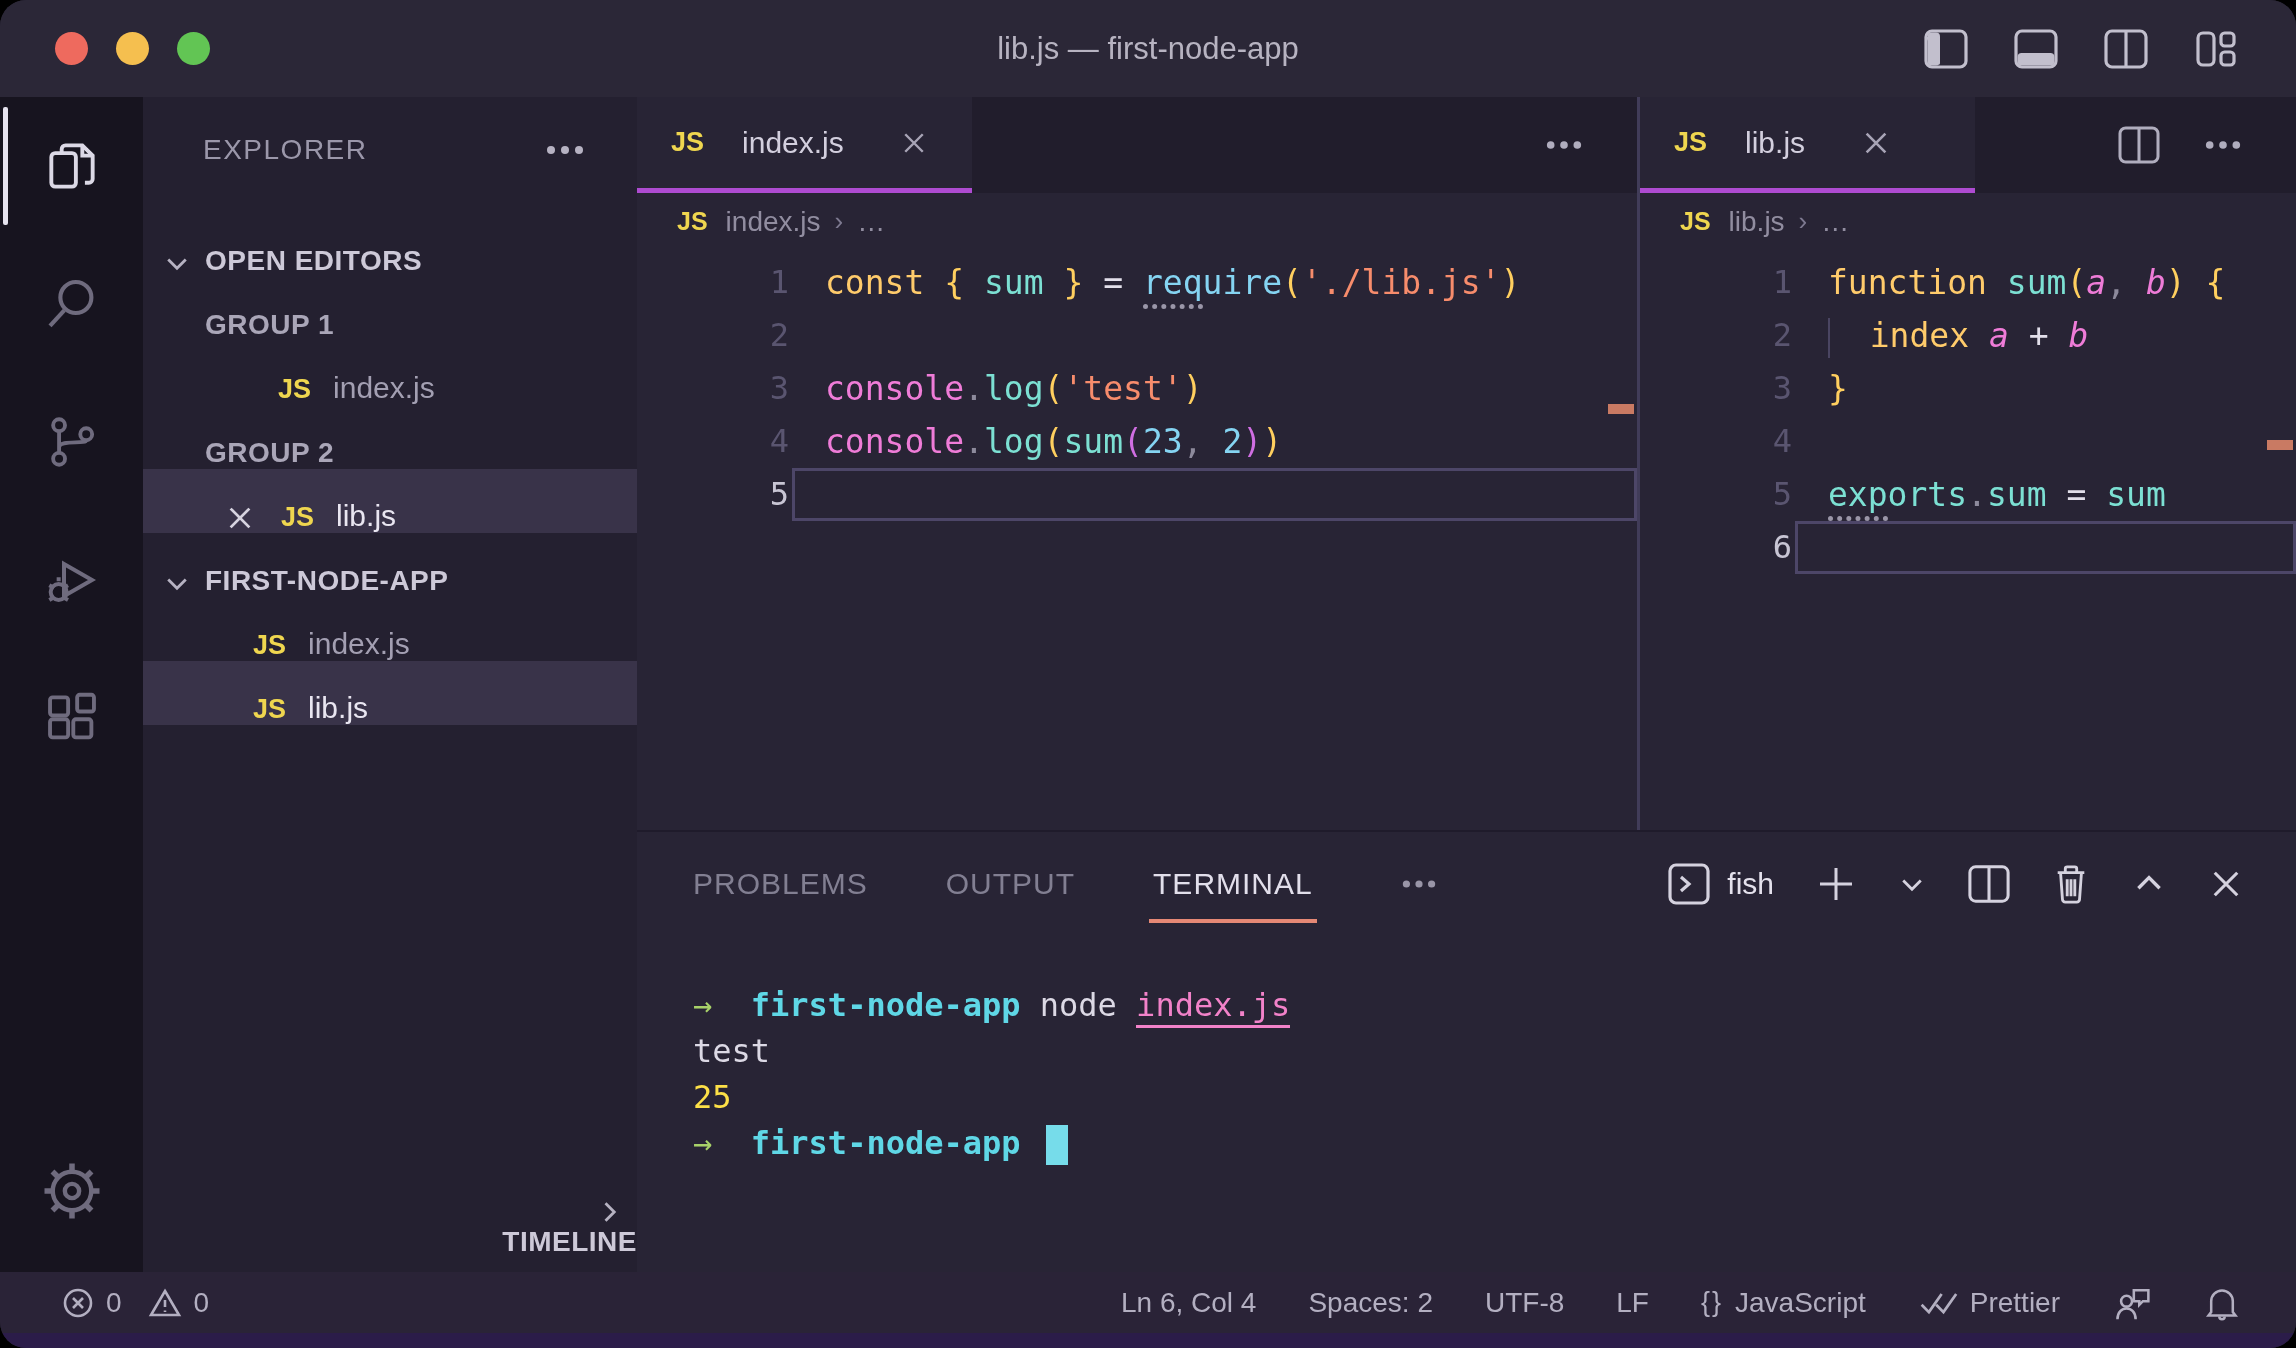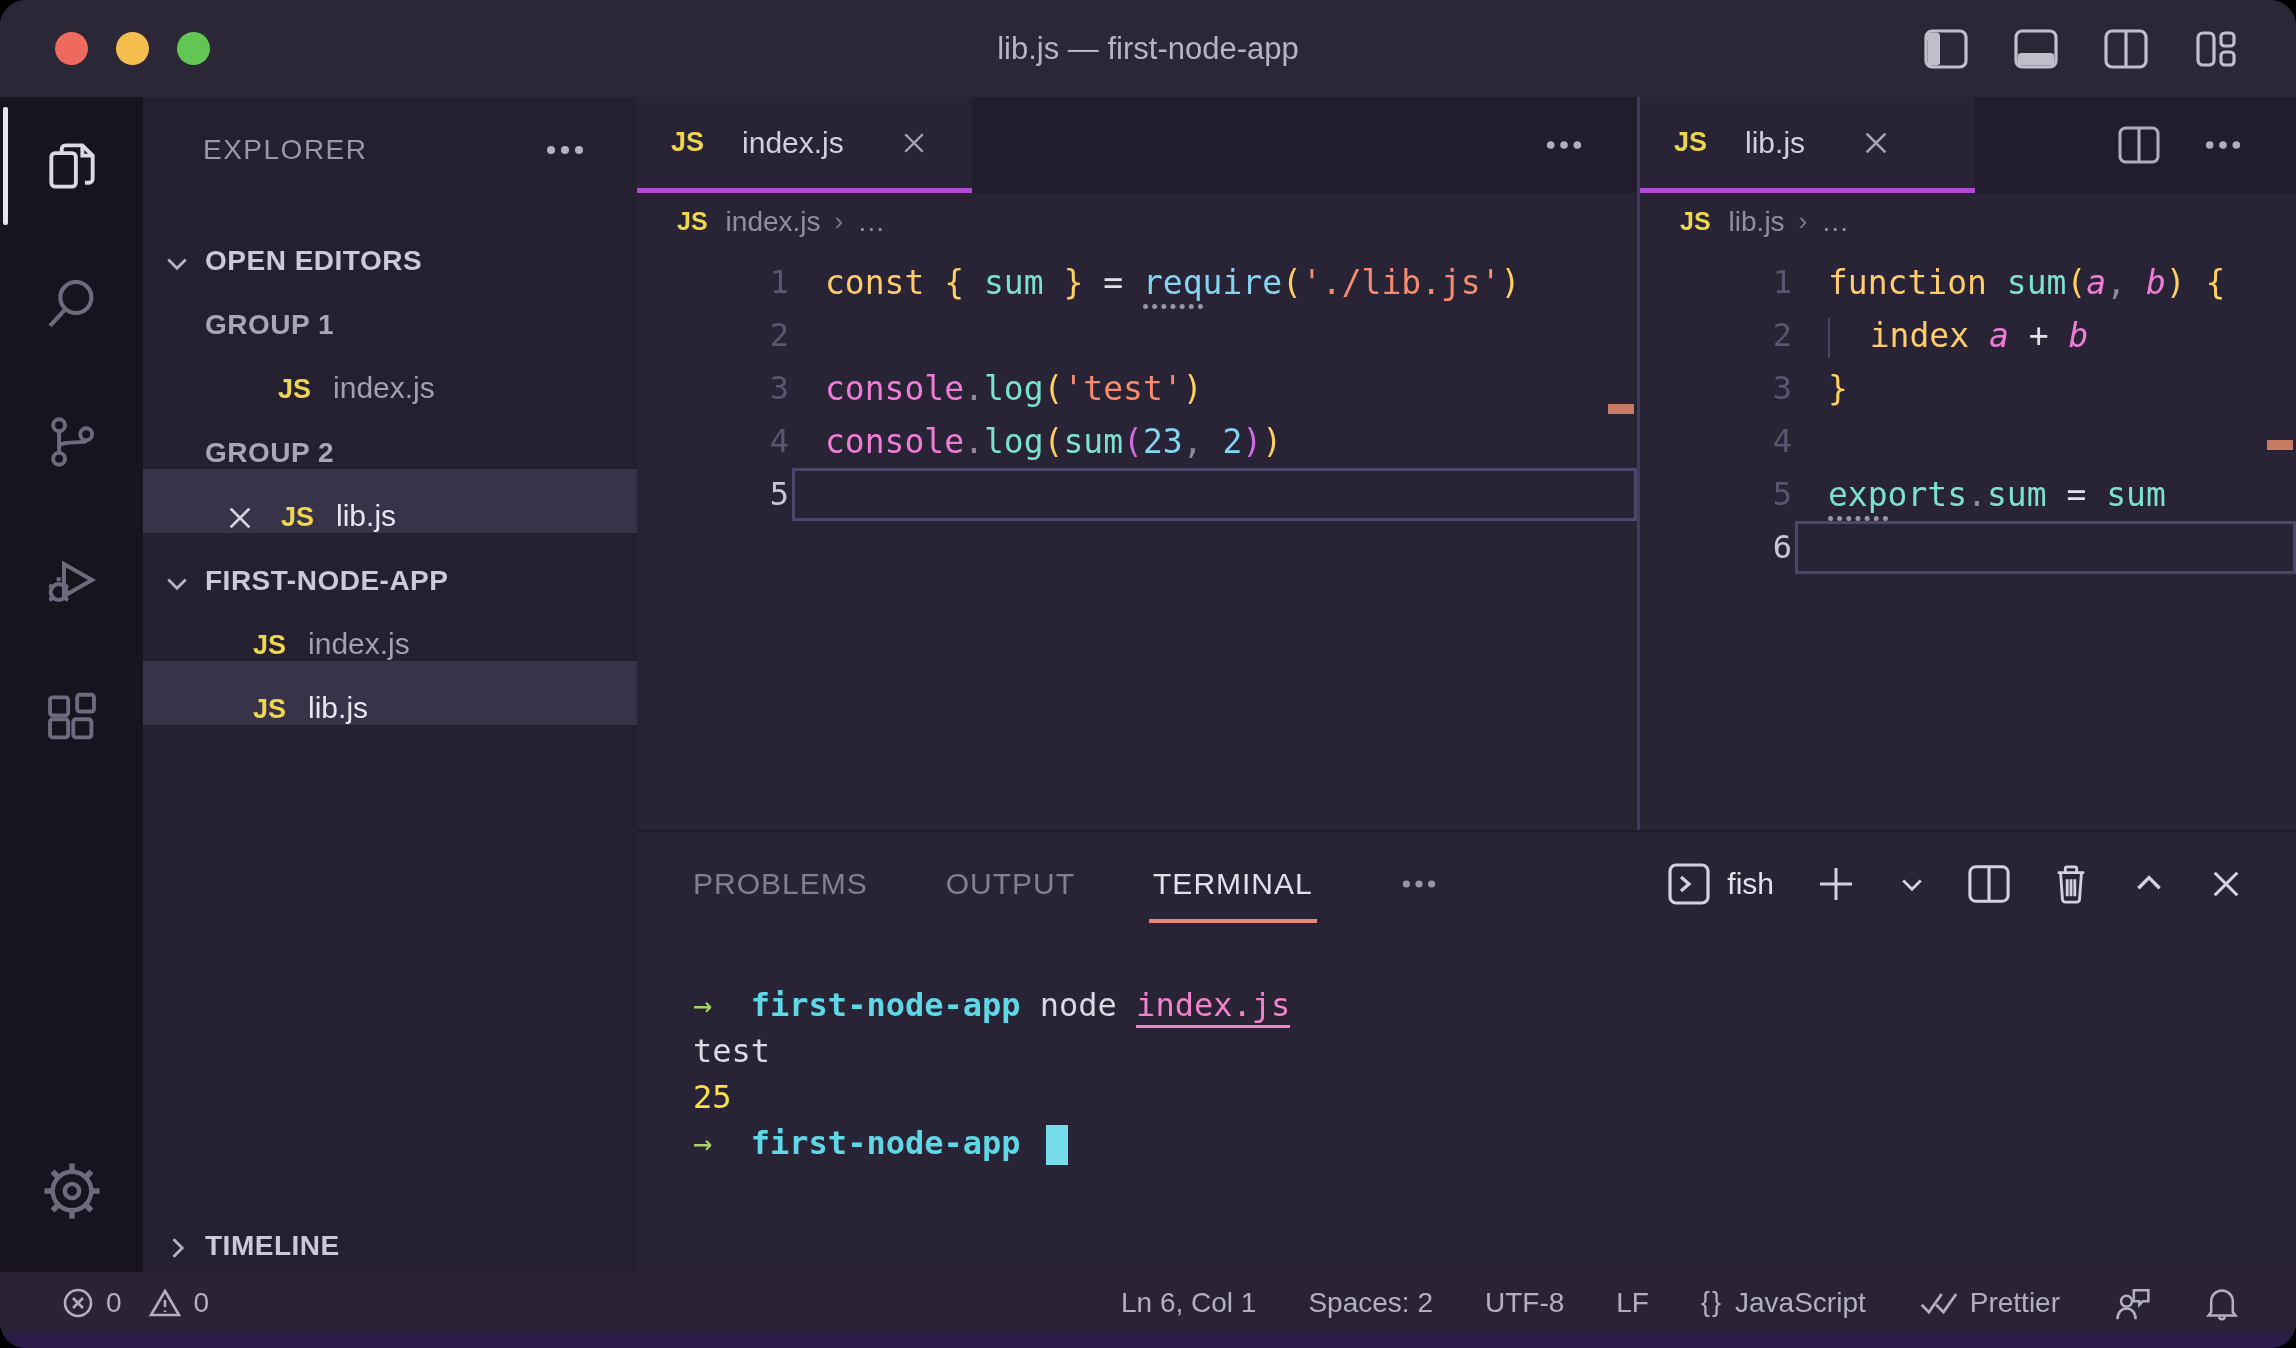--- a/index.html
+++ b/index.html
@@ -49,21 +49,21 @@
                letter-spacing:.5px; padding-left:62px; }
   .chev { color:#b6b2c2; margin:0 14px 0 20px; display:flex; }
   .js-badge { color:#efd64f; font-weight:bold; font-size:27px;
               letter-spacing:0; margin-right:22px; }
   .fname { color:#a39fb2; }
   .sel .fname { color:#e9e6f1; }
   .oe-file { padding-left:135px; }
   .oe-file.closable { padding-left:82px; }
   .closex { color:#d6d3df; margin-right:26px; display:flex; }
   .tree-file { padding-left:110px; }
-  .timeline { margin-top:auto; margin-bottom:10px; }
+  .timeline { margin-top:auto; margin-bottom:10px;flex-direction:column; }
   .mt28 { margin-top:28px; }
 
   
   .editorcol { flex:1; display:flex; flex-direction:column; min-width:0; }
   .editors { height:733px; display:flex; flex:none; }
   .egroup { position:relative; display:flex; flex-direction:column;
             background:#282435; min-width:0; }
   .eg1 { width:1000px; flex:none; }
   .eg2 { flex:1; }
   .vdivider { width:3px; background:#413c59; flex:none; }
@@ -501,21 +501,21 @@
           <path d="M5.5 5.5 l5 5 M10.5 5.5 l-5 5"></path>
       </svg>
       <span>0</span>
       <svg width="34" height="32" viewBox="0 0 16 16" fill="none" stroke="currentColor" stroke-width="1.3" style="margin-left:14px">
         <path d="M8 2 L15 14 H1 Z"></path>
           <path d="M8 6.5 v3.5 M8 11.8 v.7"></path>
       </svg>
       <span>0</span>
     </span>
     <span class="sright">
-      <span class="sitem">Ln 6, Col 1</span>
+      <span class="sitem">Ln 6, Col 4</span>
       <span class="sitem">Spaces: 2</span>
       <span class="sitem">UTF-8</span>
       <span class="sitem">LF</span>
       <span class="sitem">
         <span class="braces">{}</span>
         <span>JavaScript</span>
       </span>
       <span class="sitem">
         <svg width="40" height="30" viewBox="0 0 22 16" fill="none" stroke="currentColor" stroke-width="1.5">
           <path d="M2 9 l4 4 7 -10 M10 9 l4 4 7 -10"></path>

